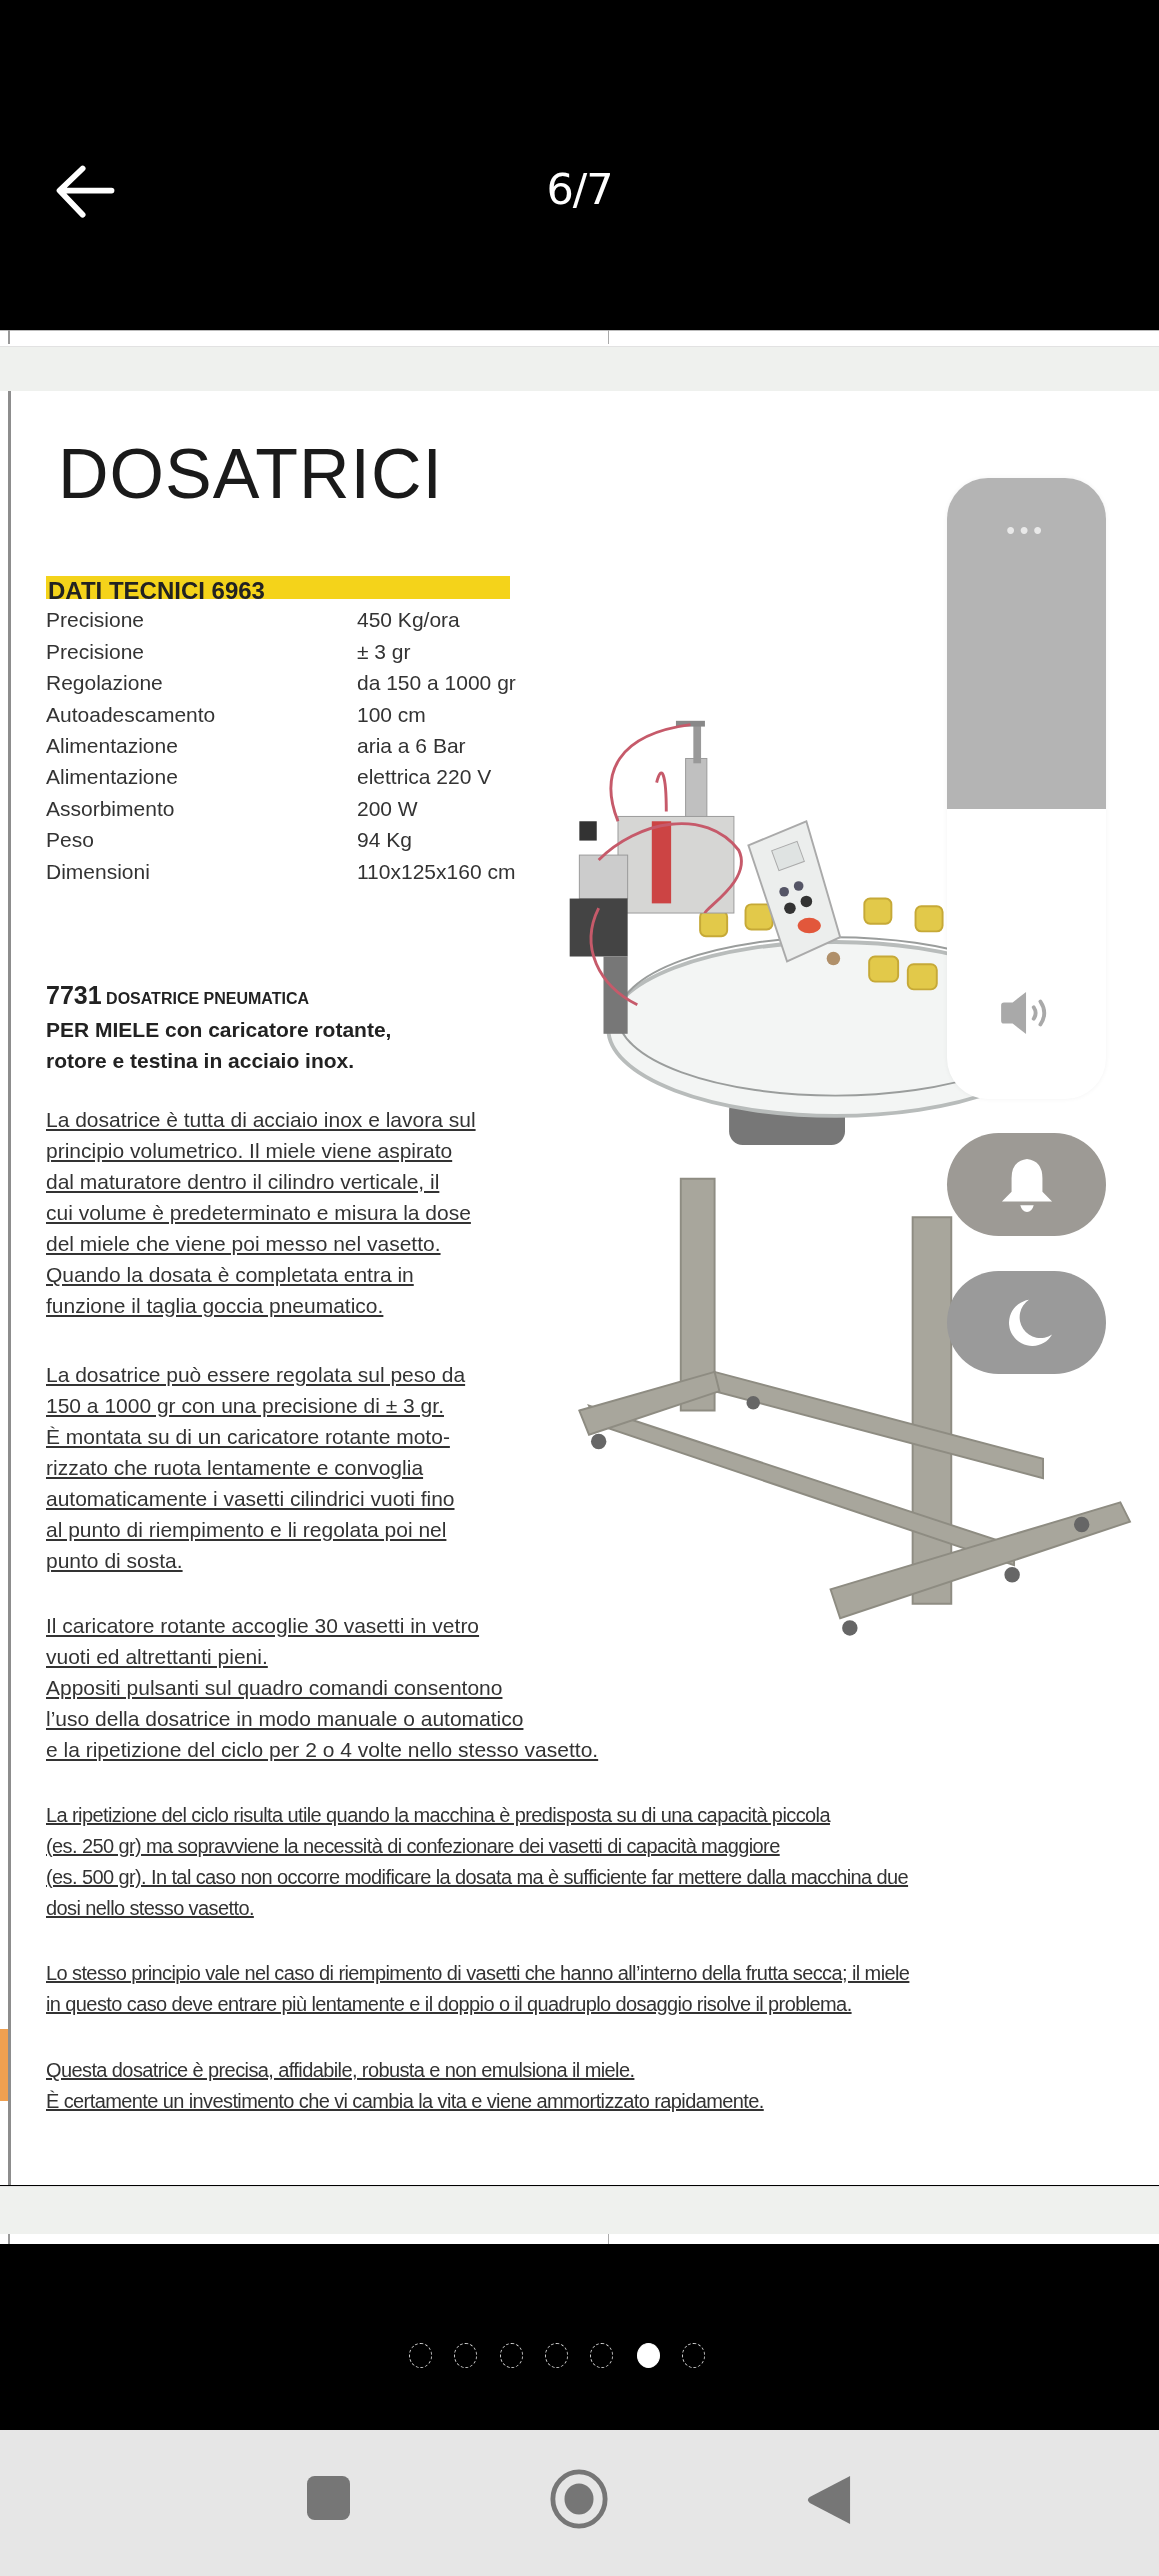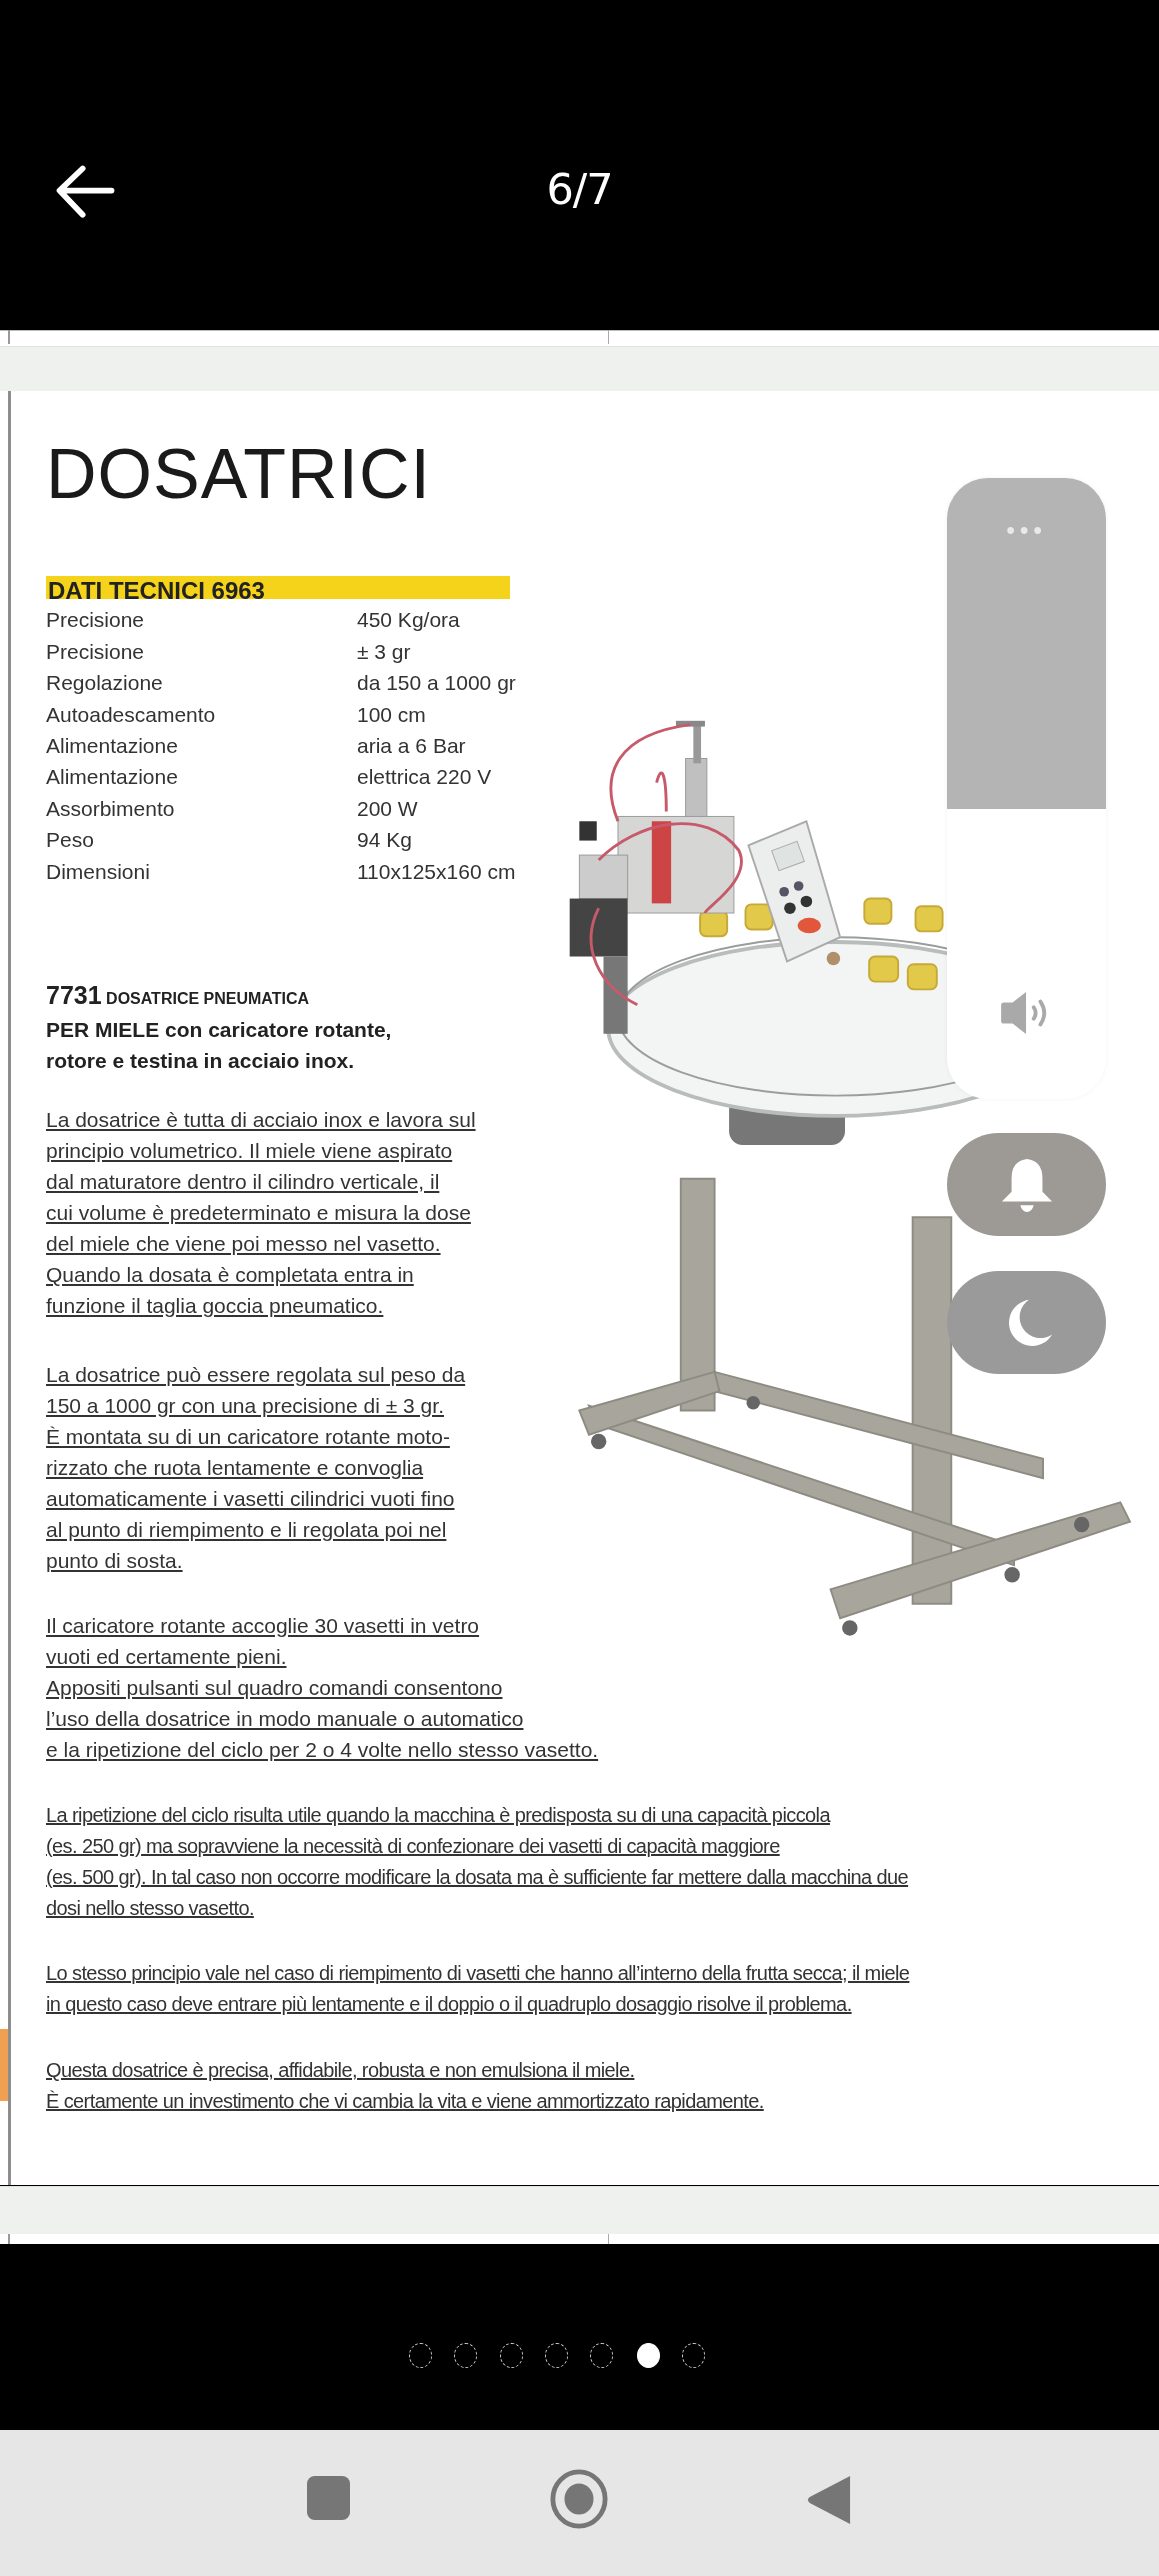--- a/index.html
+++ b/index.html
@@ -16,21 +16,21 @@
 
   
   #strip-top-white { left:0; top:330px; width:1159px; height:15.5px; background:#fff; border-top:1px solid #bbb; }
   #strip-top-grey { left:0; top:346px; width:1159px; height:45px; background:#eff1ee;
     border-top:1px solid #e2e2e2; border-bottom:1px solid #e8e8e8; }
   .vline { width:1.9px; background:#999; }
   #page { left:0; top:391px; width:1159px; height:1794px; background:#fff; overflow:hidden; }
   #page-left-border { left:7.7px; top:0; width:2.9px; height:1794px; background:#8d8d8d; }
   #orange-tab { left:0; top:1638px; width:7.7px; height:72px; background:#f0a050; }
 
-  #doc-title { left:46px; top:43px; font-size:70px; font-weight:300; color:#1a1a1a;
+  #doc-title { left:58px; top:43px; font-size:70px; font-weight:300; color:#1a1a1a;
     letter-spacing:1px; font-family:"Liberation Sans", sans-serif; transform:scaleY(1.0); }
   #spec-bar { left:46px; top:185px; width:464px; height:23px; background:#f4d31a; }
   #spec-title { left:48px; top:186px; font-size:24px; font-weight:bold; color:#222; }
   .spec-row { position:absolute; left:46px; font-size:21px; color:#333; }
   .spec-label { position:absolute; left:0; white-space:nowrap; }
   .spec-value { position:absolute; left:311px; white-space:nowrap; }
 
   .body-text { position:absolute; left:46px; font-size:21px; color:#333; line-height:31px; white-space:nowrap;text-decoration:underline; }
   #section-heading { left:46px; top:589px; font-size:21px; color:#222; line-height:31px; font-weight:bold; }
   #section-heading .num { font-size:25px; }
@@ -150,21 +150,21 @@
     <div>150 a 1000 gr con una precisione di ± 3 gr.</div>
     <div>È montata su di un caricatore rotante moto-</div>
     <div>rizzato che ruota lentamente e convoglia</div>
     <div>automaticamente i vasetti cilindrici vuoti fino</div>
     <div>al punto di riempimento e li regolata poi nel</div>
     <div>punto di sosta.</div>
   </div>
 
   <div class="body-text" style="top:1219px;">
     <div>Il caricatore rotante accoglie 30 vasetti in vetro</div>
-    <div>vuoti ed certamente pieni.</div>
+    <div>vuoti ed altrettanti pieni.</div>
     <div>Appositi pulsanti sul quadro comandi consentono</div>
     <div>l’uso della dosatrice in modo manuale o automatico</div>
     <div>e la ripetizione del ciclo per 2 o 4 volte nello stesso vasetto.</div>
   </div>
 
   <div class="body-text" style="top:1409px; font-size:20px; letter-spacing:-0.6px;">
     <div>La ripetizione del ciclo risulta utile quando la macchina è predisposta su di una capacità piccola</div>
     <div>(es. 250 gr) ma sopravviene la necessità di confezionare dei vasetti di capacità maggiore</div>
     <div>(es. 500 gr). In tal caso non occorre modificare la dosata ma è sufficiente far mettere dalla macchina due</div>
     <div>dosi nello stesso vasetto.</div>

